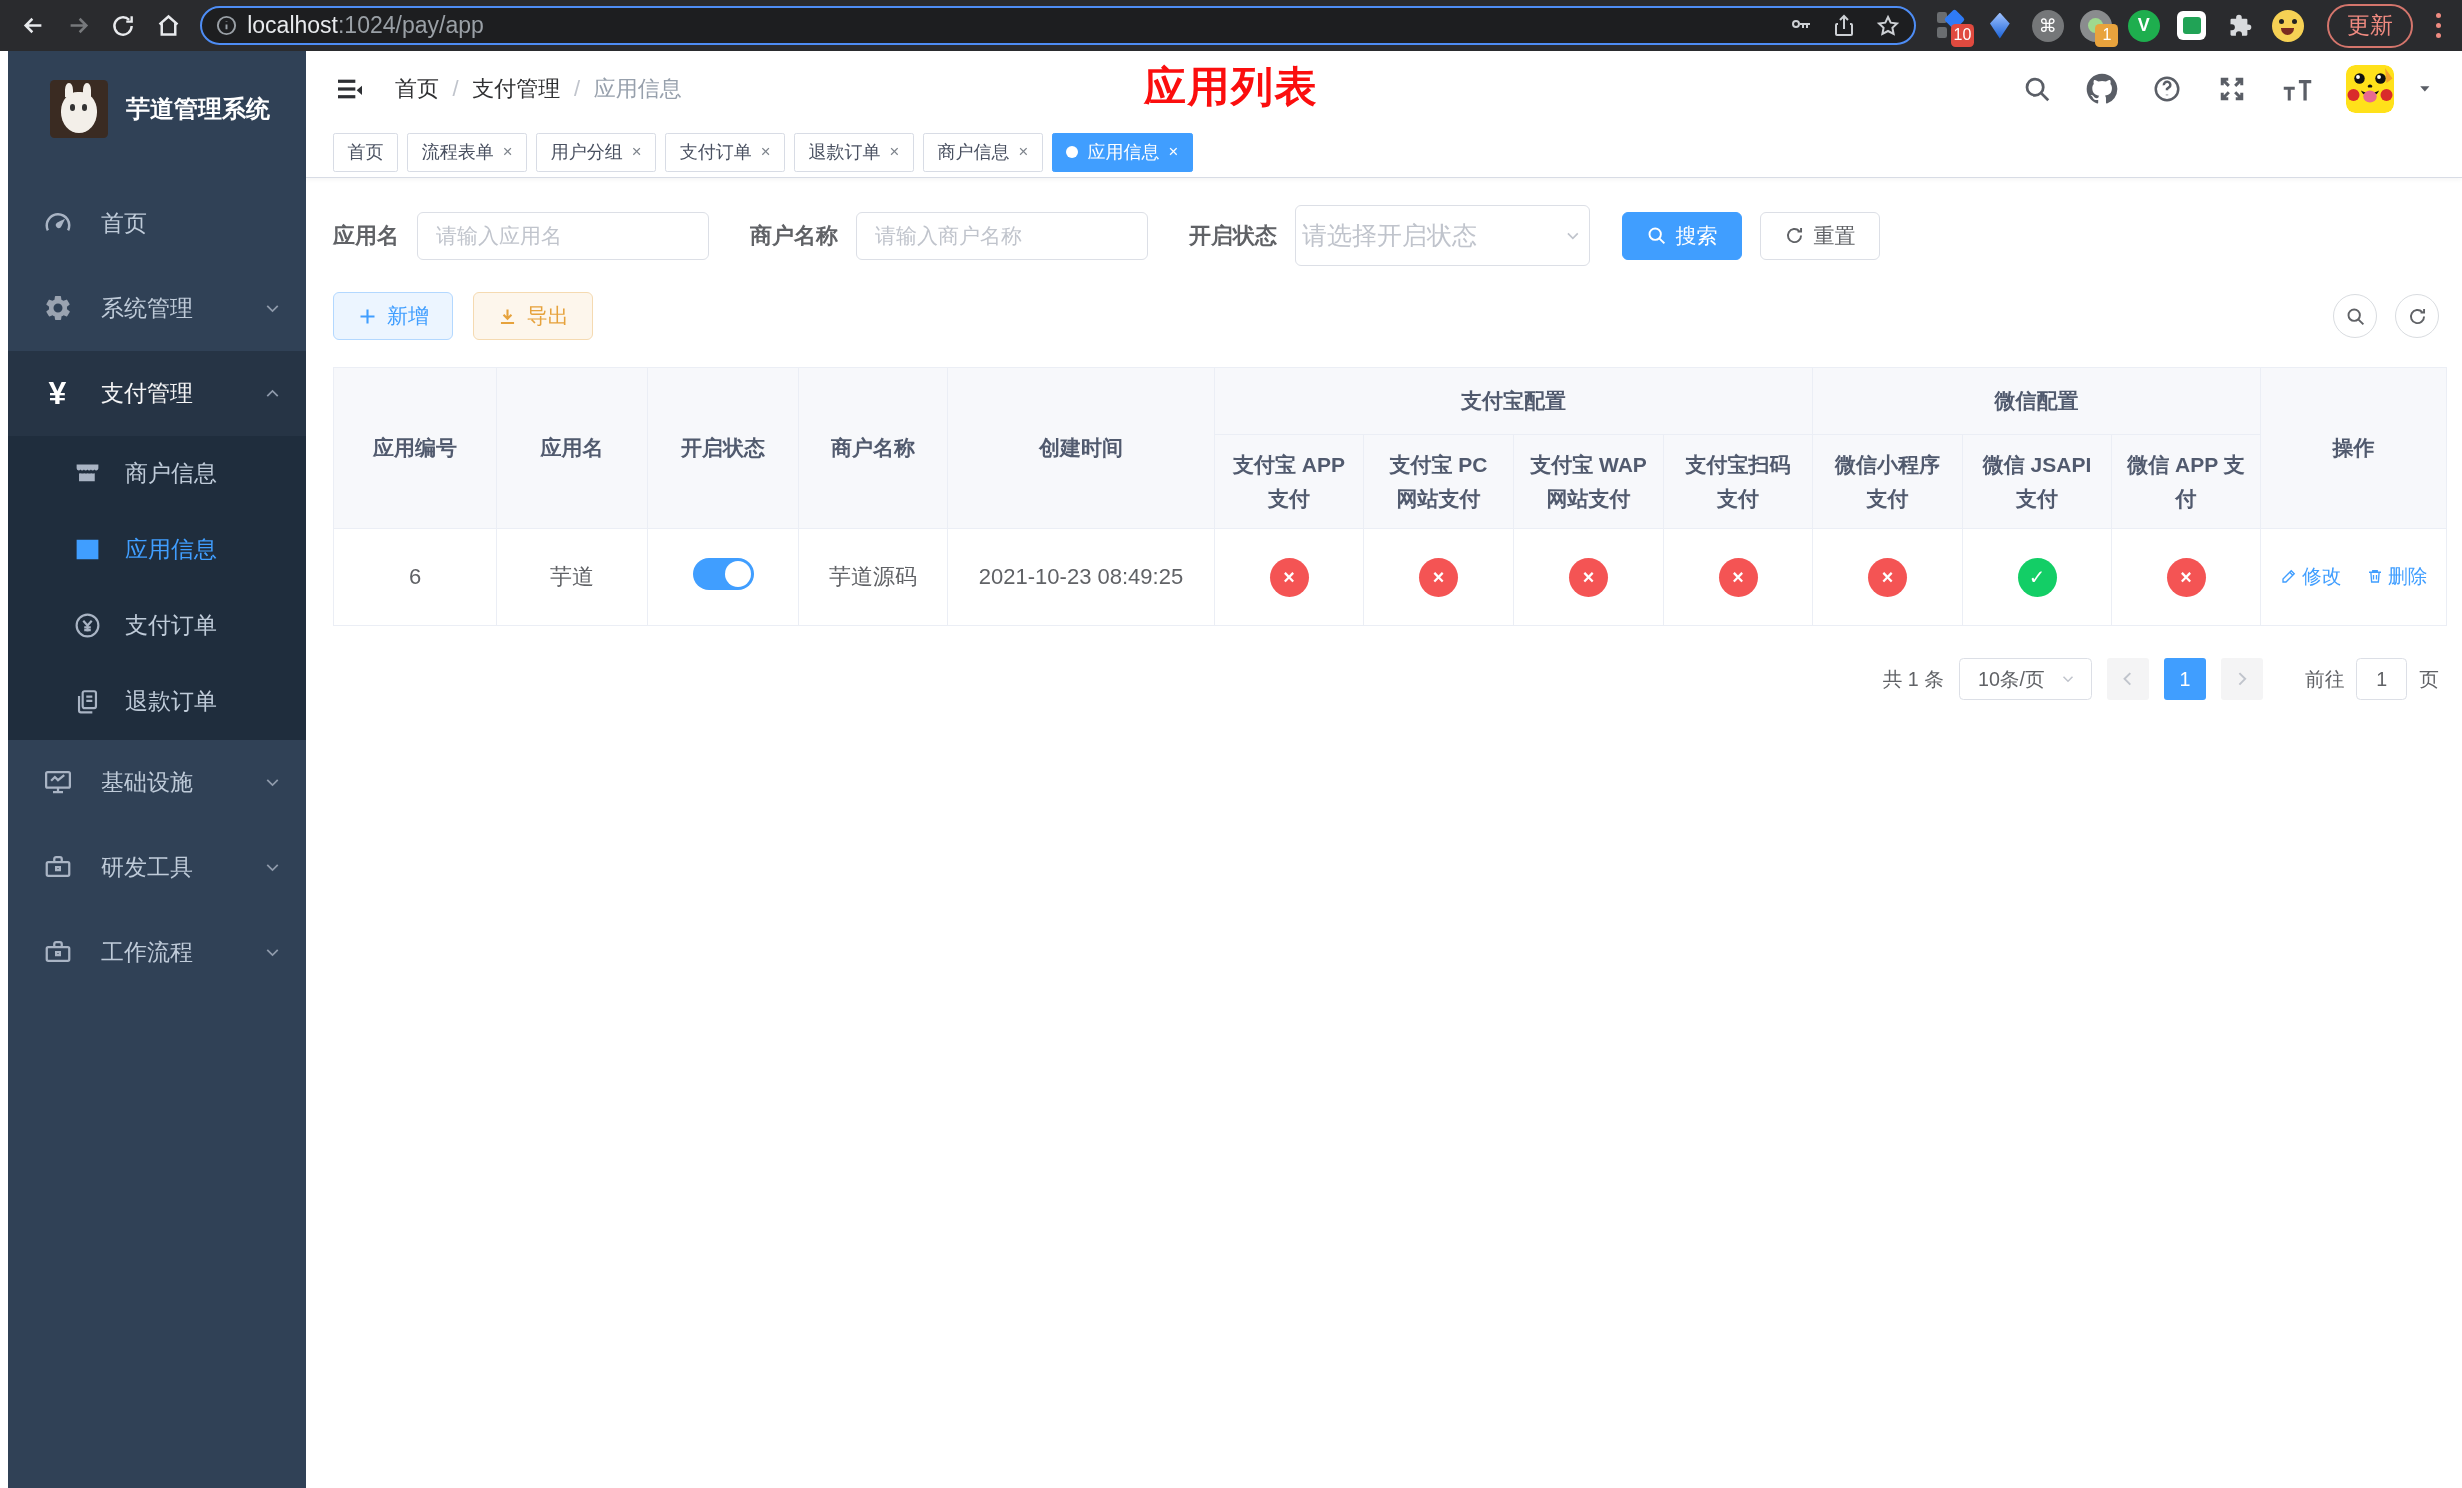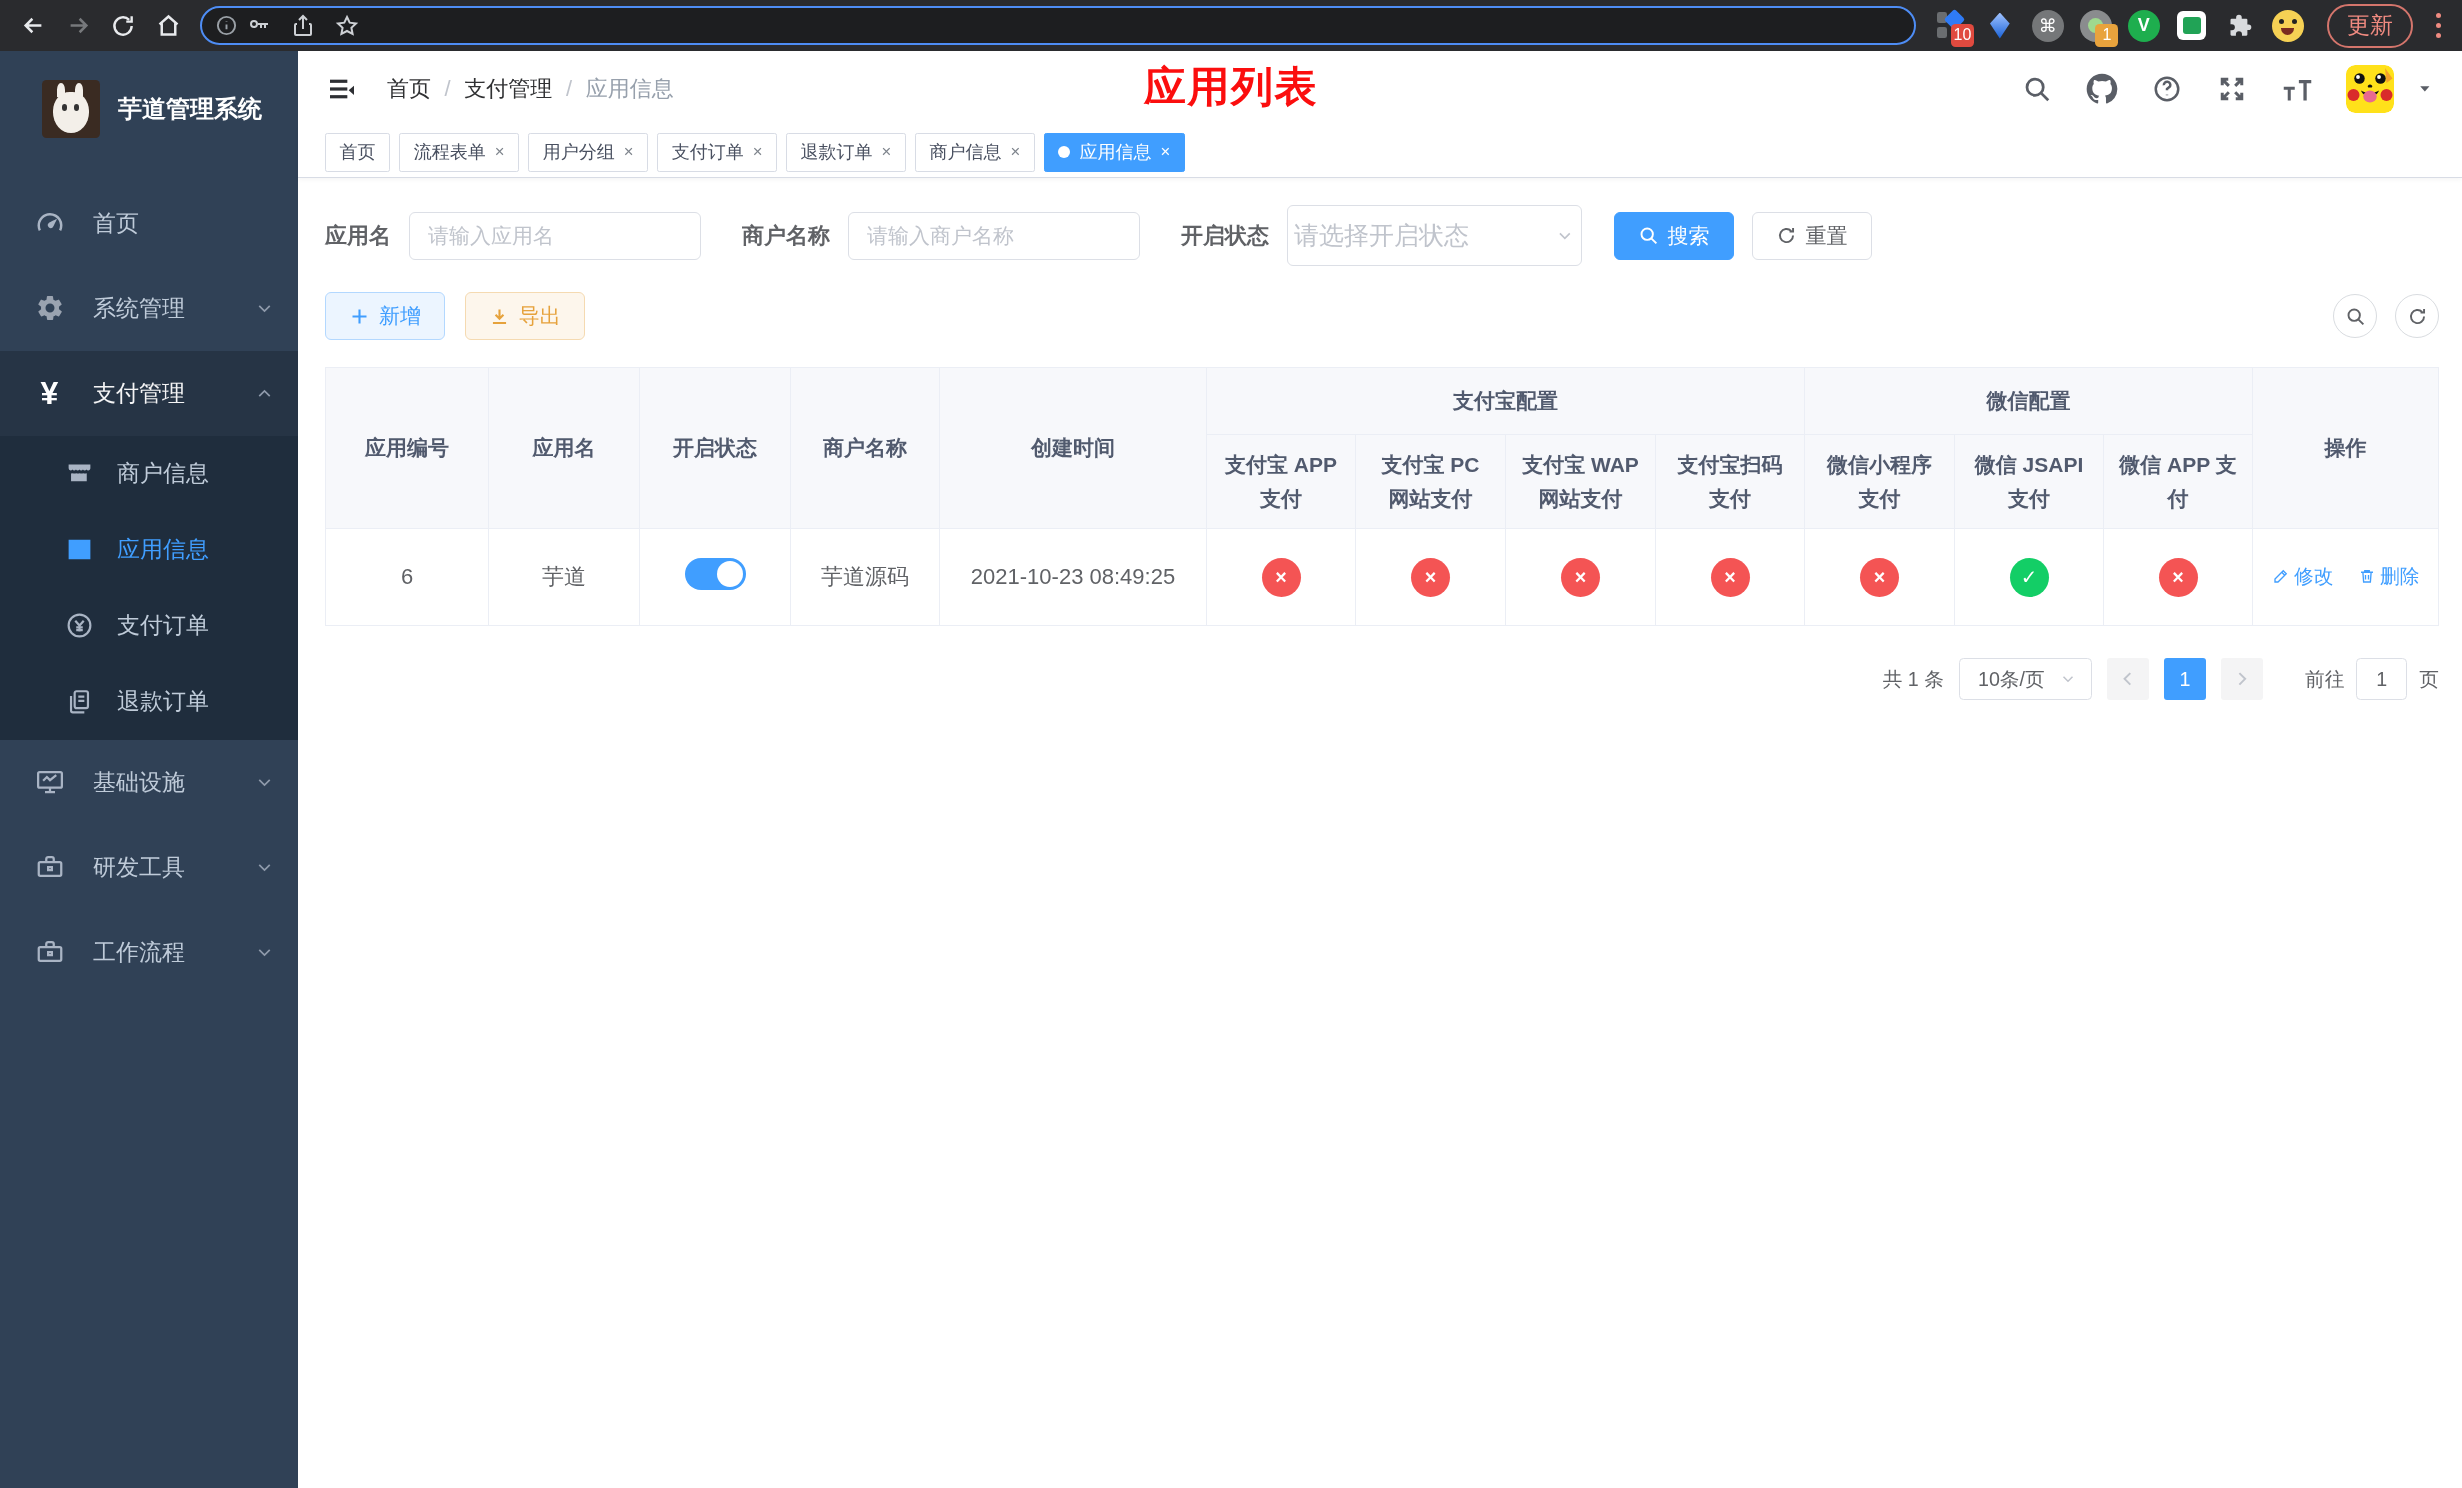--- a/index.html
+++ b/index.html
@@ -35,21 +35,21 @@
   .ext-chat .bubble::after{content:"";position:absolute;left:3px;bottom:-4.5px;border:4.5px solid transparent;border-top-color:#21a356;}
   .ext-face{width:32px;height:32px;border-radius:50%;background:#f6d154;position:relative;}
   .ext-face::before{content:"";position:absolute;left:6.8px;top:9px;width:5.3px;height:5.3px;border-radius:50%;background:#222;box-shadow:13px 0 0 #222;}
   .ext-face::after{content:"";position:absolute;left:9px;top:18px;width:13.6px;height:7.6px;border-radius:0 0 9px 9px;background:#7a2b20;}
   .update-btn{border:2.3px solid #d4756c;color:#ef8a80;font-size:23px;border-radius:756px;padding:4.5px 18px;margin:0 9px;white-space:nowrap;}
   .kebab{display:flex;flex-direction:column;gap:4.5px;padding:0 7.6px;}
   .kebab i{width:5.3px;height:5.3px;border-radius:50%;background:#ef8a80;}
 
   
   .app{display:flex;height:1437px;}
-  .sidebar{width:298px;background:#304156;color:#bfcbd9;flex:0 0 auto;display:flex;flex-direction:column;}
+  .sidebar{width:298px;background:#304156;color:#bfcbd9;flex:0 0 auto;display:flex;flex-direction:column;margin-left:8px;}
   .logo{display:flex;align-items:center;gap:18px;padding:29px 0 23px 42px;}
   .logo-img{width:58px;height:58px;border-radius:4.5px;background:#3a2b22;position:relative;overflow:hidden;flex:0 0 auto;}
   .logo-img .bunny{position:absolute;left:10.6px;top:12px;width:36px;height:41px;background:#f3efe9;border-radius:46% 46% 50% 50%;}
   .logo-img .bunny::before{content:"";position:absolute;left:4.5px;top:-9px;width:7.6px;height:13.6px;background:#f3efe9;border-radius:50% 50% 0 0;box-shadow:18px 0 0 #f3efe9;}
   .logo-img .bunny::after{content:"";position:absolute;left:9px;top:12px;width:5.3px;height:6.8px;border-radius:50%;background:#333;box-shadow:12px 0 0 #333;}
   .logo-title{font-size:24px;font-weight:bold;color:#fff;white-space:nowrap;}
   .menu{margin-top:19.7px;}
   .menu-item{height:85px;display:flex;align-items:center;padding:0 23px 0 33px;font-size:23px;cursor:pointer;}
   .menu-item .mi-icon{width:33px;height:33px;margin-right:27px;display:flex;align-items:center;justify-content:center;color:#a9b4c4;flex:0 0 auto;}
   .menu-item .mi-label{flex:1;color:#bfcbd9;}
@@ -156,20 +156,21 @@
       </svg>
   </div>
 
   <div class="urlbar">
     <span class="info">
       <svg width="23" height="23" viewBox="0 0 24 24" fill="none" stroke="currentColor" stroke-width="2">
           <circle cx="12" cy="12" r="9"></circle>
           <path d="M12 11v5M12 7.5v.5"></path>
         </svg>
     </span>
+    <span class="url-text"><span class="host">localhost</span><span class="rest">:1024/pay/app</span></span>
     <span class="trail">
       <svg width="24" height="24" viewBox="0 0 24 24" fill="currentColor">
           <path d="M7 14a4 4 0 114-4 4 4 0 01-4 4zm0-6a2 2 0 102 2 2 2 0 00-2-2zm4 1h10v2h-2v3h-2v-3h-2v3h-2v-3h-2z"></path>
         </svg>
       <svg width="24" height="24" viewBox="0 0 24 24" fill="none" stroke="currentColor" stroke-width="2">
           <path d="M12 3v12M8 6l4-4 4 4"></path>
           <path d="M6 10H5a1 1 0 00-1 1v9a1 1 0 001 1h14a1 1 0 001-1v-9a1 1 0 00-1-1h-1"></path>
         </svg>
       <svg width="24" height="24" viewBox="0 0 24 24" fill="none" stroke="currentColor" stroke-width="2">
           <path d="M12 3l2.7 5.7 6.3.8-4.6 4.3 1.2 6.2L12 17l-5.6 3 1.2-6.2L3 9.5l6.3-.8z"></path>

